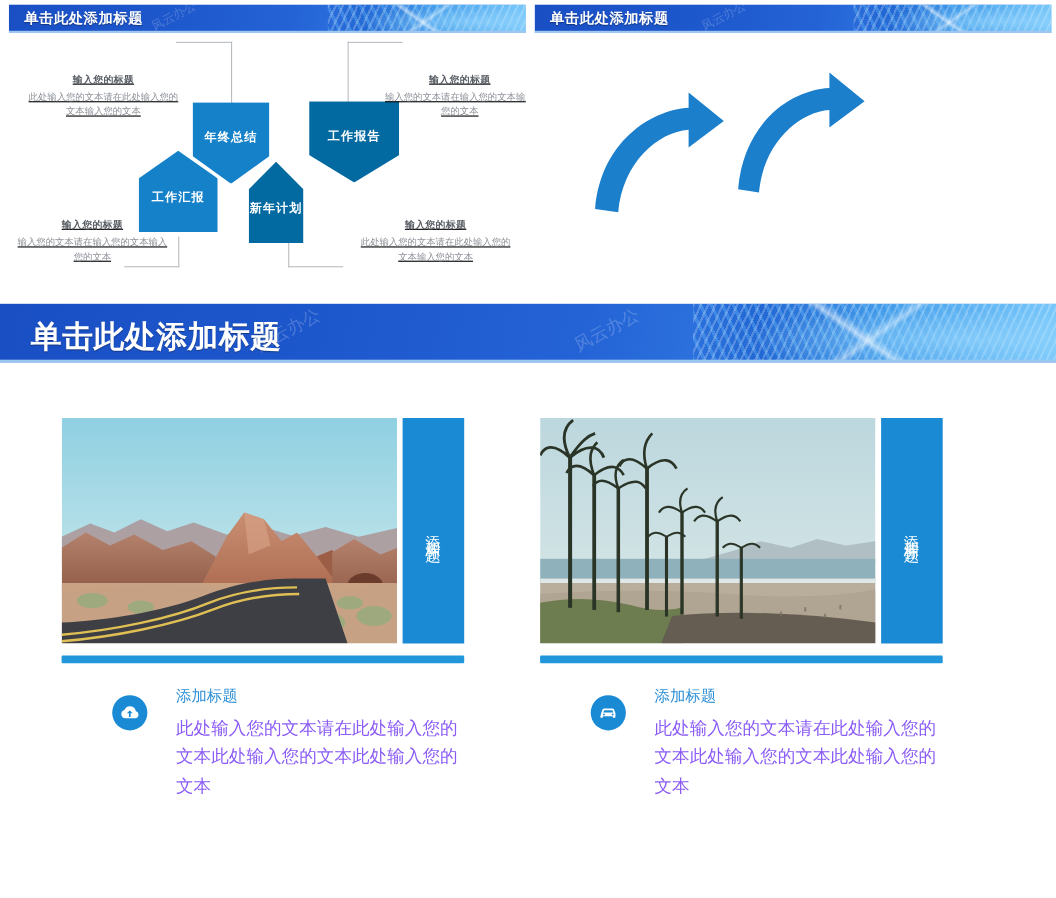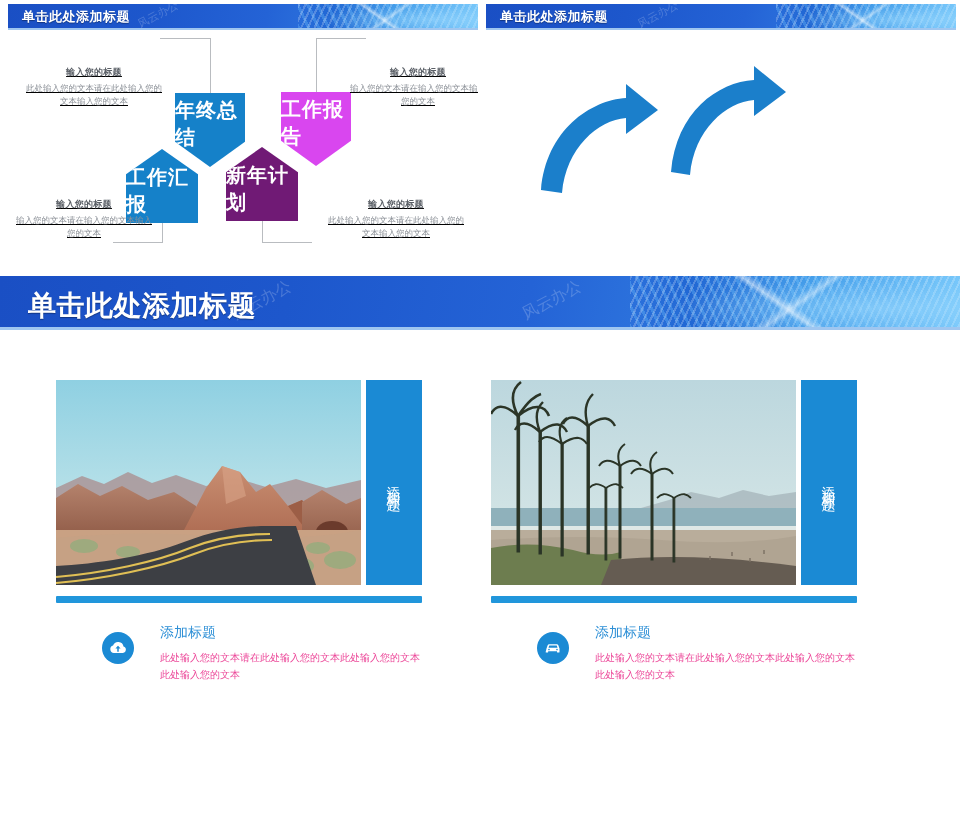--- a/index.html
+++ b/index.html
@@ -57,37 +57,37 @@
   .titlebar.small .tb-underline { bottom: 0; height: 2px; }
   .titlebar.big   .tb-underline { bottom: 0; height: 3px; }
   .wm {
     position: absolute; color: rgba(255,255,255,.20); font-size: 11px;
     transform: rotate(-28deg); pointer-events: none; white-space: nowrap;
   }
 
   
   .pent-wrap { position: absolute; left: 0; top: 26px; width: 100%; height: 238px; }
   .pent {
-    position: absolute; display: flex; align-items: center; 
-    color: #fff; font-weight: bold; font-size: 20px; letter-spacing: 1px;
+    position: absolute; display: flex; align-items: center; justify-content: center;
+    color: #fff; font-weight: bold; font-size: 11px; letter-spacing: 1px;
   }
   .pent span { display: block; margin-top: -4px; }
   .pent.down { 
     clip-path: polygon(0% 0%, 100% 0%, 100% 66%, 50% 100%, 0% 66%);
   }
   .pent.down span { margin-top: -12px; }
   .pent.up { 
     clip-path: polygon(50% 0%, 100% 34%, 100% 100%, 0% 100%, 0% 34%);
   }
   .pent.up span { margin-top: 10px; }
 
   .p-a { left: 167px; top: 63px;  width: 70px; height: 74px; background: #1581c9; }
-  .p-b { left: 273px; top: 62px;  width: 70px; height: 74px; background: #d946ef; }
-  .p-c { left: 118px; top: 119px; width: 72px; height: 74px; background: #1581c9; }
-  .p-d { left: 218px; top: 117px; width: 72px; height: 74px; background: #701a75; }
+  .p-b { left: 273px; top: 62px;  width: 82px; height: 74px; background: #0369a1; }
+  .p-c { left: 118px; top: 107px; width: 72px; height: 74px; background: #1581c9; }
+  .p-d { left: 218px; top: 117px; width: 50px; height: 74px; background: #0369a1; }
 
   
   .cline { position: absolute; background: #b9bcc0; }
   .cline.h { height: 1px; }
   .cline.v { width: 1px; }
 
   
   .callout { position: absolute; width: 140px; text-decoration: underline; }
   .callout .ct {
     font-size: 9px; font-weight: bold; color: #5a5f66;
@@ -130,21 +130,21 @@
   .icon-circle {
     width: 32px; height: 32px; border-radius: 50%; background: #1b8ad4;
     flex: 0 0 32px; margin: 8px 0 0 46px;
     display: flex; align-items: center; justify-content: center;
   }
   .info-text { margin-left: 26px; width: 268px; }
   .info-text .h {
     color: #2d8fd6; font-size: 14px; margin: 0 0 8px 0; font-weight: normal;
   }
   .info-text .p {
-    color: #ec4899; font-size: 10px; line-height: 1.65; margin: 0;
+    color: #8b5cf6; font-size: 16px; line-height: 1.65; margin: 0;
   }
 </style>
 </head>
 <body>
 
 <div id="page">
 
   <div class="slide slide-sm left">
 
     <div class="titlebar small">

